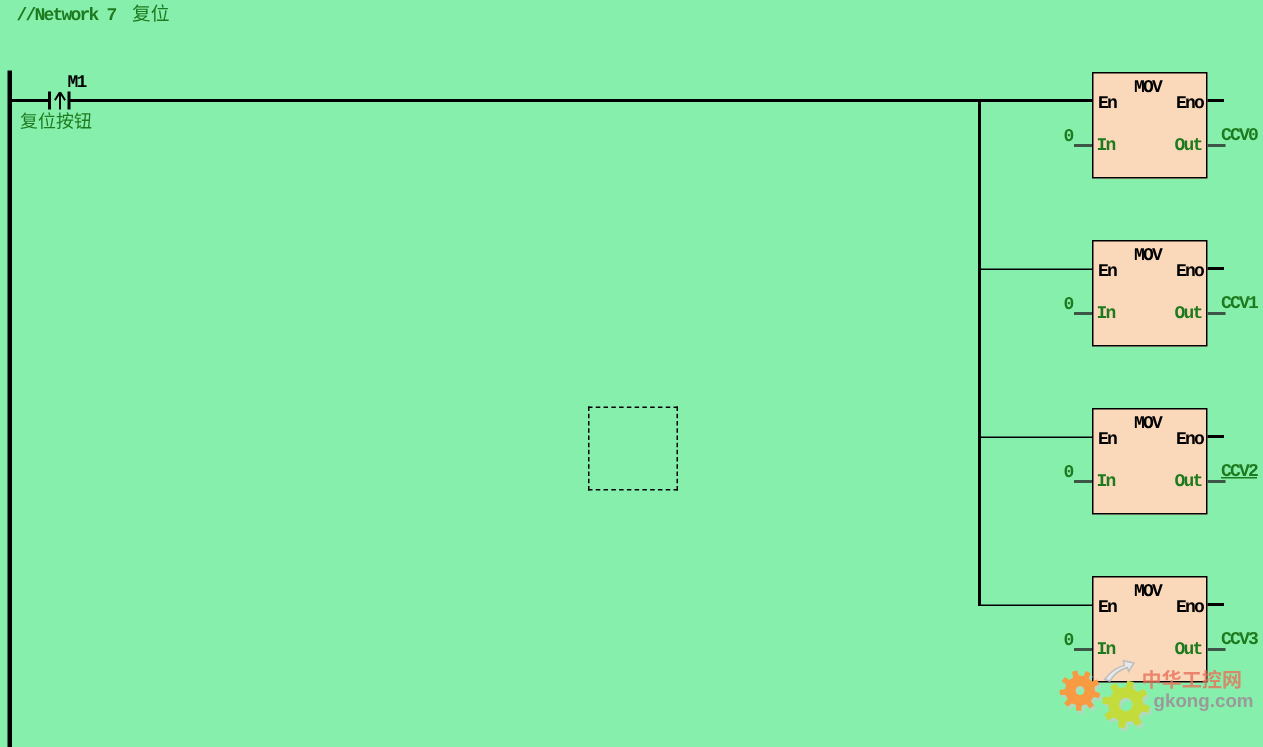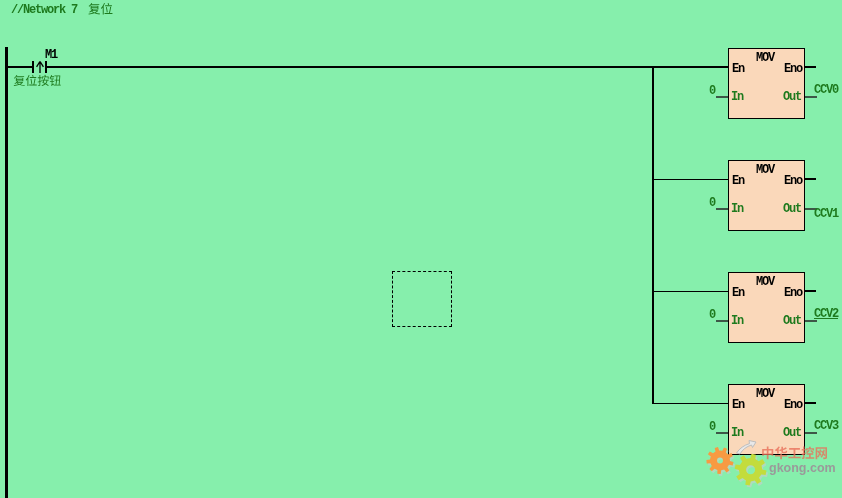--- a/index.html
+++ b/index.html
@@ -63,21 +63,21 @@
   <div class="box" style="top:160px;"></div>
   <div class="t" style="left:756px;top:164px;">MOV</div>
   <div class="t" style="left:732px;top:175px;">En</div>
   <div class="t" style="left:784px;top:175px;">Eno</div>
   <div class="t g" style="left:731px;top:203px;">In</div>
   <div class="t g" style="left:783px;top:203px;">Out</div>
   <div class="h" style="left:805px;top:178px;width:11px;"></div>
   <div class="t g" style="left:709px;top:197px;">0</div>
   <div class="stub" style="left:716px;top:208px;width:12px;"></div>
   <div class="stub" style="left:805px;top:208px;width:12px;"></div>
-  <div class="t g" style="left:814px;top:208px;">CCV1</div>
+  <div class="t g" style="left:814px;top:196px;">CCV1</div>
 
   <div class="box" style="top:272px;"></div>
   <div class="t" style="left:756px;top:276px;">MOV</div>
   <div class="t" style="left:732px;top:287px;">En</div>
   <div class="t" style="left:784px;top:287px;">Eno</div>
   <div class="t g" style="left:731px;top:315px;">In</div>
   <div class="t g" style="left:783px;top:315px;">Out</div>
   <div class="h" style="left:805px;top:290px;width:11px;"></div>
   <div class="t g" style="left:709px;top:309px;">0</div>
   <div class="stub" style="left:716px;top:320px;width:12px;"></div>

